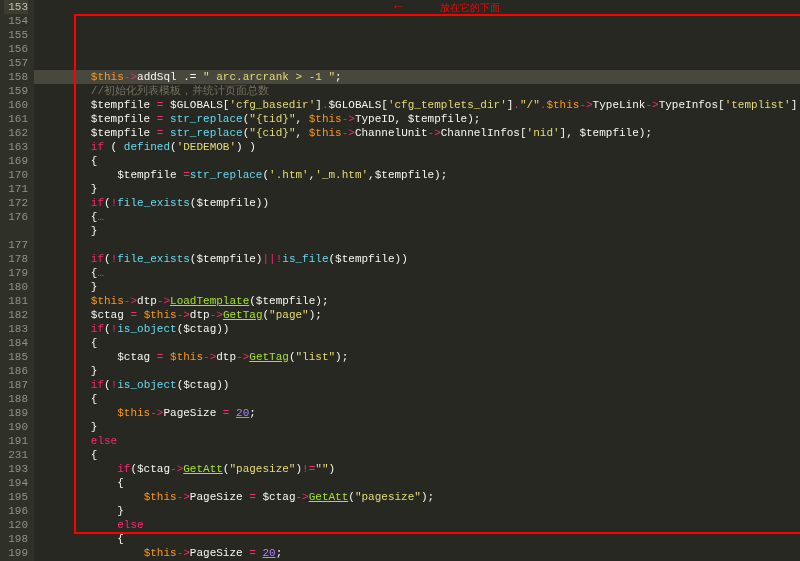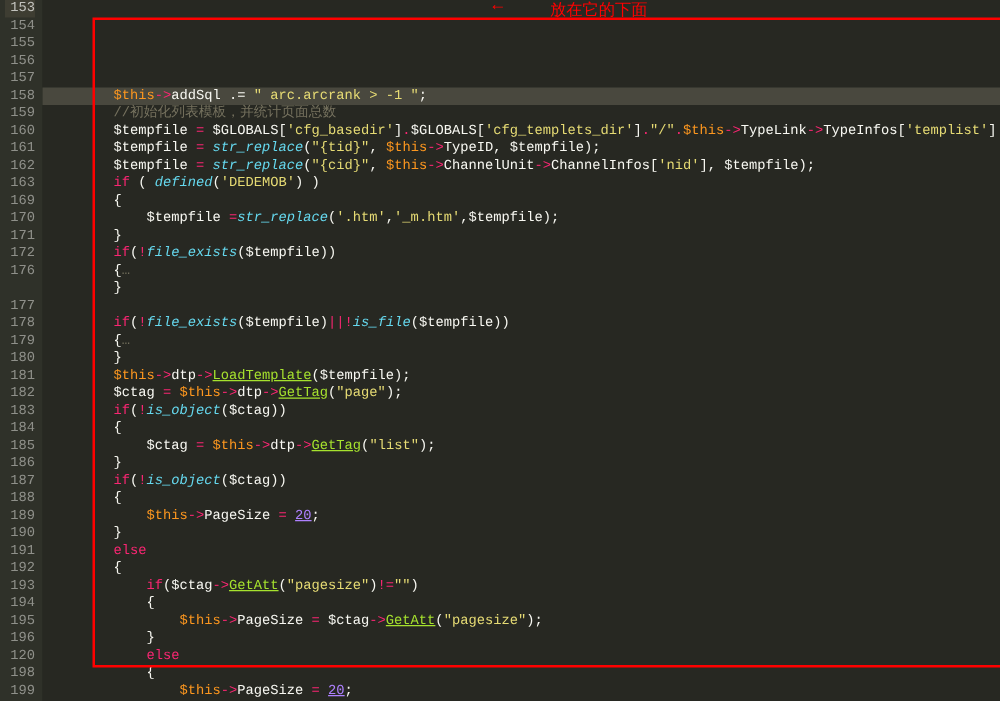--- a/index.html
+++ b/index.html
@@ -35,33 +35,33 @@
   line-height: 14px;
   position: relative;
   white-space: pre;
 }
 .line { height: 14px; padding-left: 4px; }
 .line.sel { background: #49483e; }
 .c-red { color: #f92672; }
 .c-purple { color: #ae81ff; text-decoration: underline; }
 .c-yellow { color: #e6db74; }
 .c-green { color: #a6e22e; text-decoration: underline; }
-.c-blue { color: #66d9ef; font-style: italic; }
+.c-blue { color: #66d9ef; }
 .c-white { color: #f8f8f2; }
 .c-gray { color: #75715e; }
 .c-orange { color: #fd971f; }
 .red-box {
   position: absolute;
   border: 2px solid #ff0000;
   pointer-events: none;
 }
 .annotation {
   position: absolute;
   color: #ff0000;
-  font-size: 13px;
+  font-size: 10px;
   font-family: sans-serif;
 }
 .arrow {
   position: absolute;
   color: #ff0000;
   font-size: 14px;
 }
 </style>
 </head>
 <body>
@@ -93,21 +93,21 @@
       <div class="ln">182</div>
       <div class="ln">183</div>
       <div class="ln">184</div>
       <div class="ln">185</div>
       <div class="ln">186</div>
       <div class="ln">187</div>
       <div class="ln">188</div>
       <div class="ln">189</div>
       <div class="ln">190</div>
       <div class="ln">191</div>
-      <div class="ln">192</div>
+      <div class="ln">231</div>
       <div class="ln">193</div>
       <div class="ln">194</div>
       <div class="ln">195</div>
       <div class="ln">196</div>
       <div class="ln">120</div>
       <div class="ln">198</div>
       <div class="ln">199</div>
     </div>
   <div class="code" id="code">
     <div class="red-box" style="left:40px; top:14px; width:740px; height:520px;"></div>

